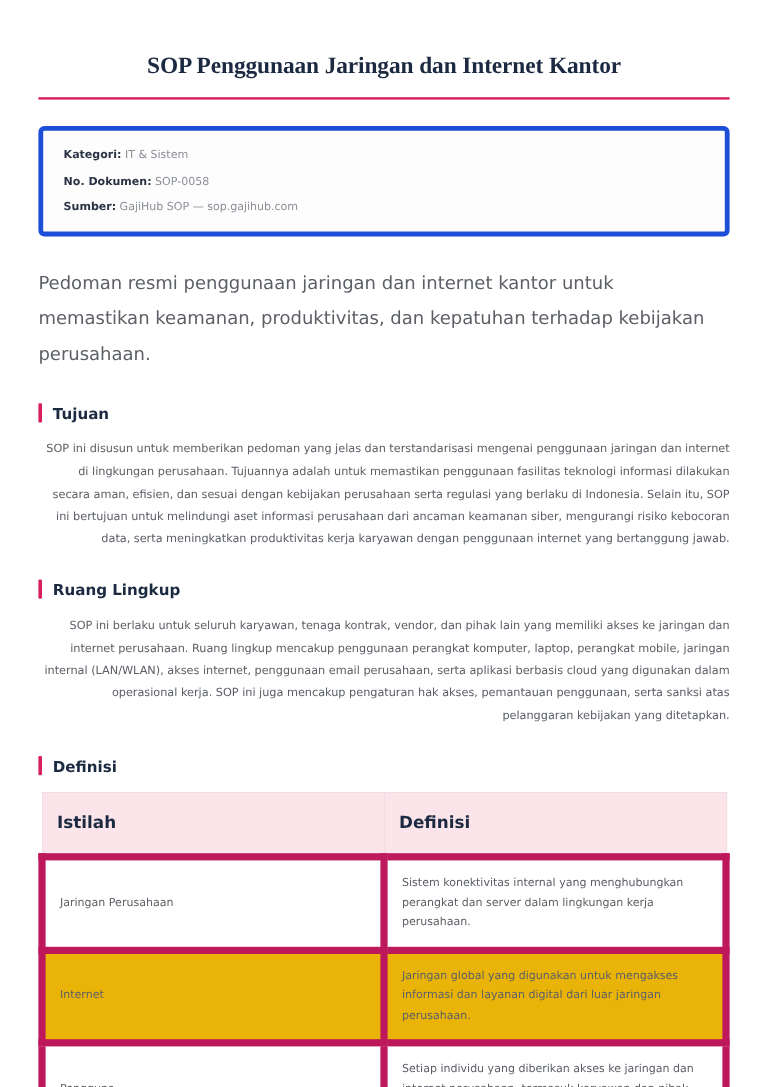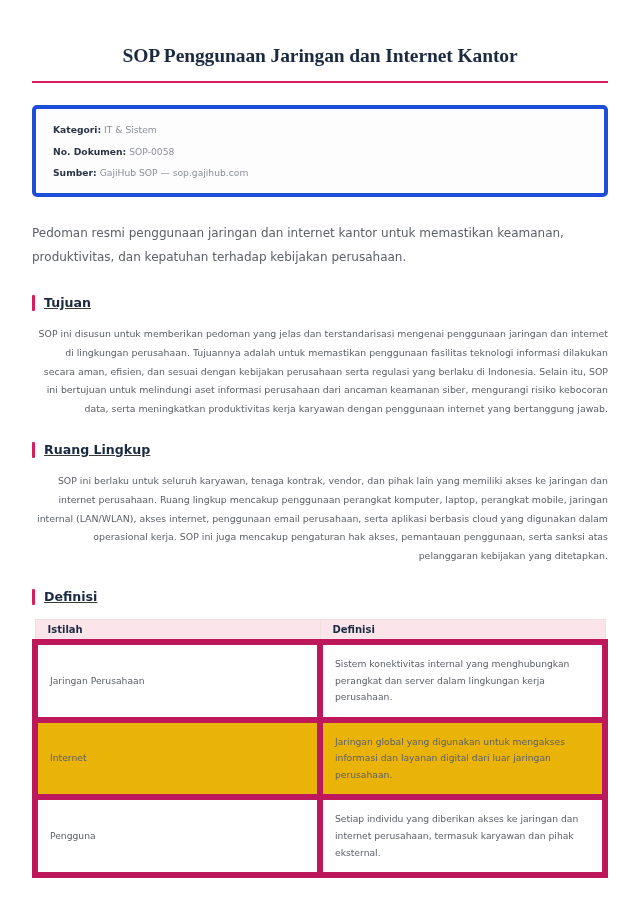--- a/index.html
+++ b/index.html
@@ -56,33 +56,32 @@
     white-space: nowrap;
   }
   .meta-row:last-child { margin-bottom: 0; }
   .meta-label {
     font-weight: bold;
     color: #2b3445;
   }
 
   
   .intro {
-    font-size: 12px;
+    font-size: 15px;
     line-height: 1.95;
     color: #5c6066;
     margin: 0 0 26px 0;
   }
 
   
   .section { margin-bottom: 23px; }
   .section-head {
     display: flex;
-    align-items: center;
+    align-items: flex-end;
     margin-bottom: 14px;
-    text-decoration: underline;
   }
   .accent-bar {
     width: 3px;
     height: 16px;
     background: #d81e5b;
     border-radius: 1px;
     margin-right: 9px;
     flex: none;
   }
   .section-title {
@@ -104,23 +103,23 @@
     width: 100%;
     border-collapse: collapse;
     table-layout: fixed;
     font-size: 9.2px;
   }
   table.def-table th {
     background: #fbe4ea;
     color: #1b2a41;
     font-weight: bold;
     text-align: left;
-    padding: 4px 12px;
+    padding: 17px 12px;
     border: 1px solid #f2dde3;
-    font-size: 10px;
+    font-size: 14px;
   }
   table.def-table td {
     padding: 11px 12px;
     border: 6px solid #be185d;
     color: #5c6066;
     line-height: 1.8;
     vertical-align: middle;
   }
   table.def-table tr.alt td { background: #eab308; }
   table.def-table tr td:first-child { width: 110px; }

